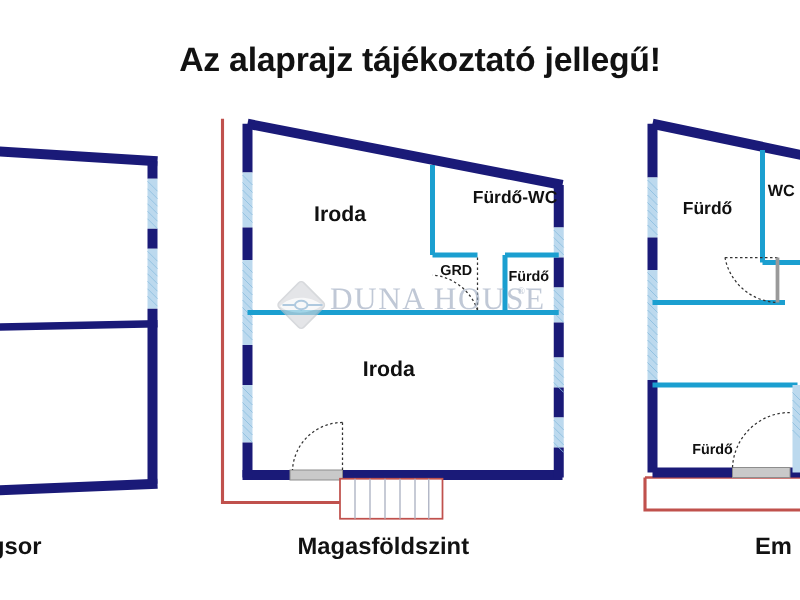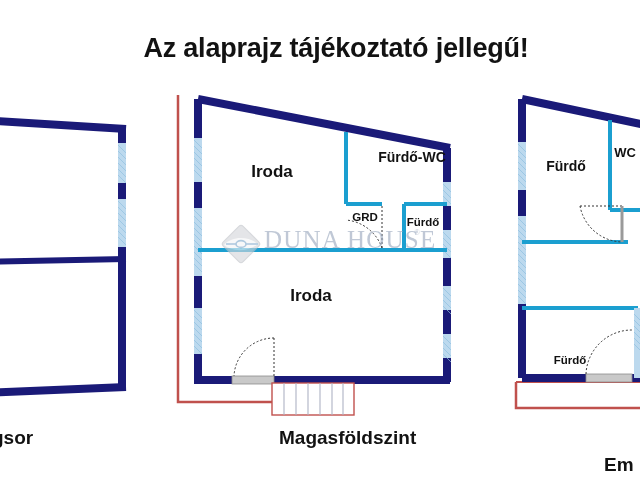--- a/index.html
+++ b/index.html
@@ -230,21 +230,21 @@
       </g>
     </svg>
 
     <div class="room-label rl-lg" style="left:100px; top:82px;">Iroda</div>
     <div class="room-label rl-md" style="left:240px; top:67px;">Fürdő-WC</div>
     <div class="room-label rl-sm" style="left:193px; top:115px;">GRD</div>
     <div class="room-label rl-sm" style="left:251px; top:120px;">Fürdő</div>
     <div class="room-label rl-lg" style="left:139px; top:206px;">Iroda</div>
   </div>
 
-  <div class="caption" style="left:238px; top:427px;margin-left:41px;">Magasföldszint</div>
+  <div class="caption" style="left:238px; top:427px;">Magasföldszint</div>
 
   <div class="plan" style="left:508px; top:90px;">
     <svg width="200" height="330" viewBox="0 0 200 330">
 
       <path d="M 8 292 L 8 318 L 150 318" stroke="#c0514d" stroke-width="2.5" fill="none"></path>
       <path d="M 8 292 L 132 292" stroke="#c0514d" stroke-width="2" fill="none"></path>
 
       <path d="M 14 9 L 190 46" stroke="#1a1a78" stroke-width="8" fill="none"></path>
 
       <path d="M 14 288 L 140 288" stroke="#1a1a78" stroke-width="8" fill="none"></path>
@@ -306,21 +306,21 @@
 
       <path d="M 190 46 L 190 120" stroke="#1a1a78" stroke-width="8" fill="none"></path>
       <path d="M 148 292 L 148 318" stroke="#c0514d" stroke-width="2" fill="none"></path>
     </svg>
 
     <div class="room-label rl-md" style="left:58px; top:76px;">Fürdő</div>
     <div class="room-label rl-xs" style="left:117px; top:62px;">WC</div>
     <div class="room-label rl-sm" style="left:62px; top:258px;">Fürdő</div>
   </div>
 
-  <div class="caption" style="left:604px; top:427px;margin-top:27px;">Em</div>
+  <div class="caption" style="left:604px; top:427px;">Em</div>
 
   <div id="watermark">
     <svg width="46" height="44" viewBox="0 0 46 44">
       <g transform="translate(23,22) rotate(45)">
         <rect x="-14" y="-14" width="28" height="28" rx="3" fill="#d4d6da" stroke="#bfc2c8" stroke-width="1.2"></rect>
       </g>
       <path d="M 6 23 C 14 14, 30 14, 40 22 C 30 30, 14 30, 6 23 Z" fill="#ffffff" opacity="0.75"></path>
       <ellipse cx="23" cy="22" rx="5" ry="3.4" fill="none" stroke="#7fa9cc" stroke-width="1.6"></ellipse>
       <path d="M 8 22 L 18 22" stroke="#7fa9cc" stroke-width="1.6" fill="none"></path>
       <path d="M 28 22 L 40 22" stroke="#7fa9cc" stroke-width="1.6" fill="none"></path>

